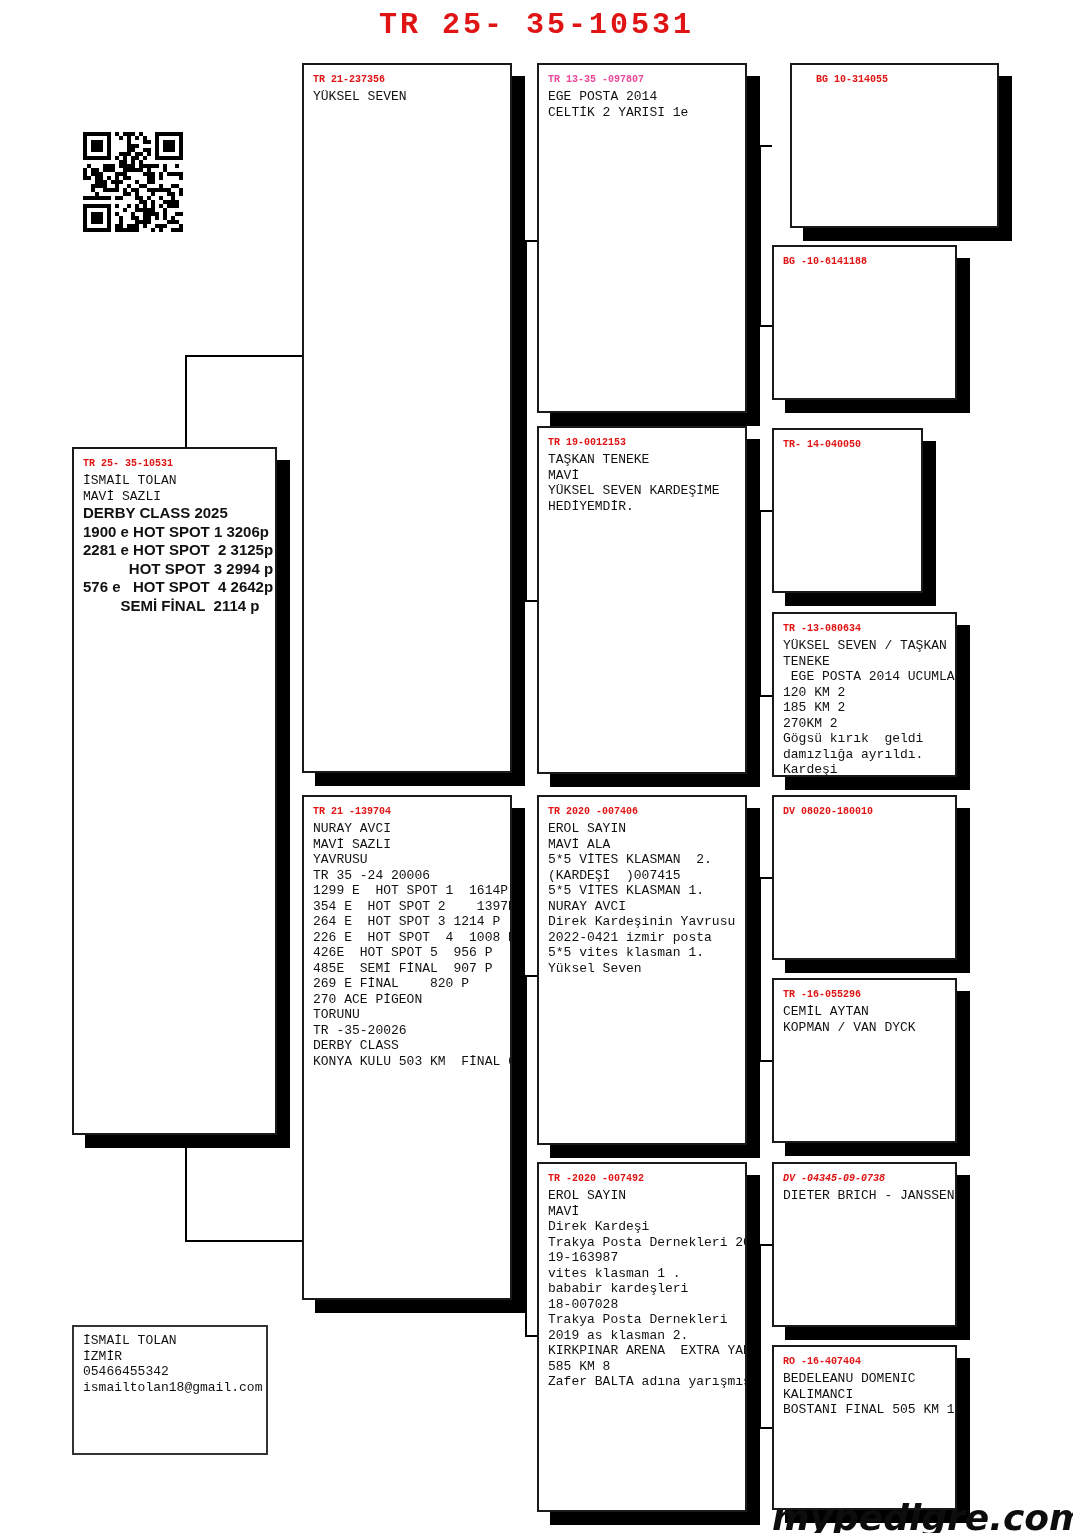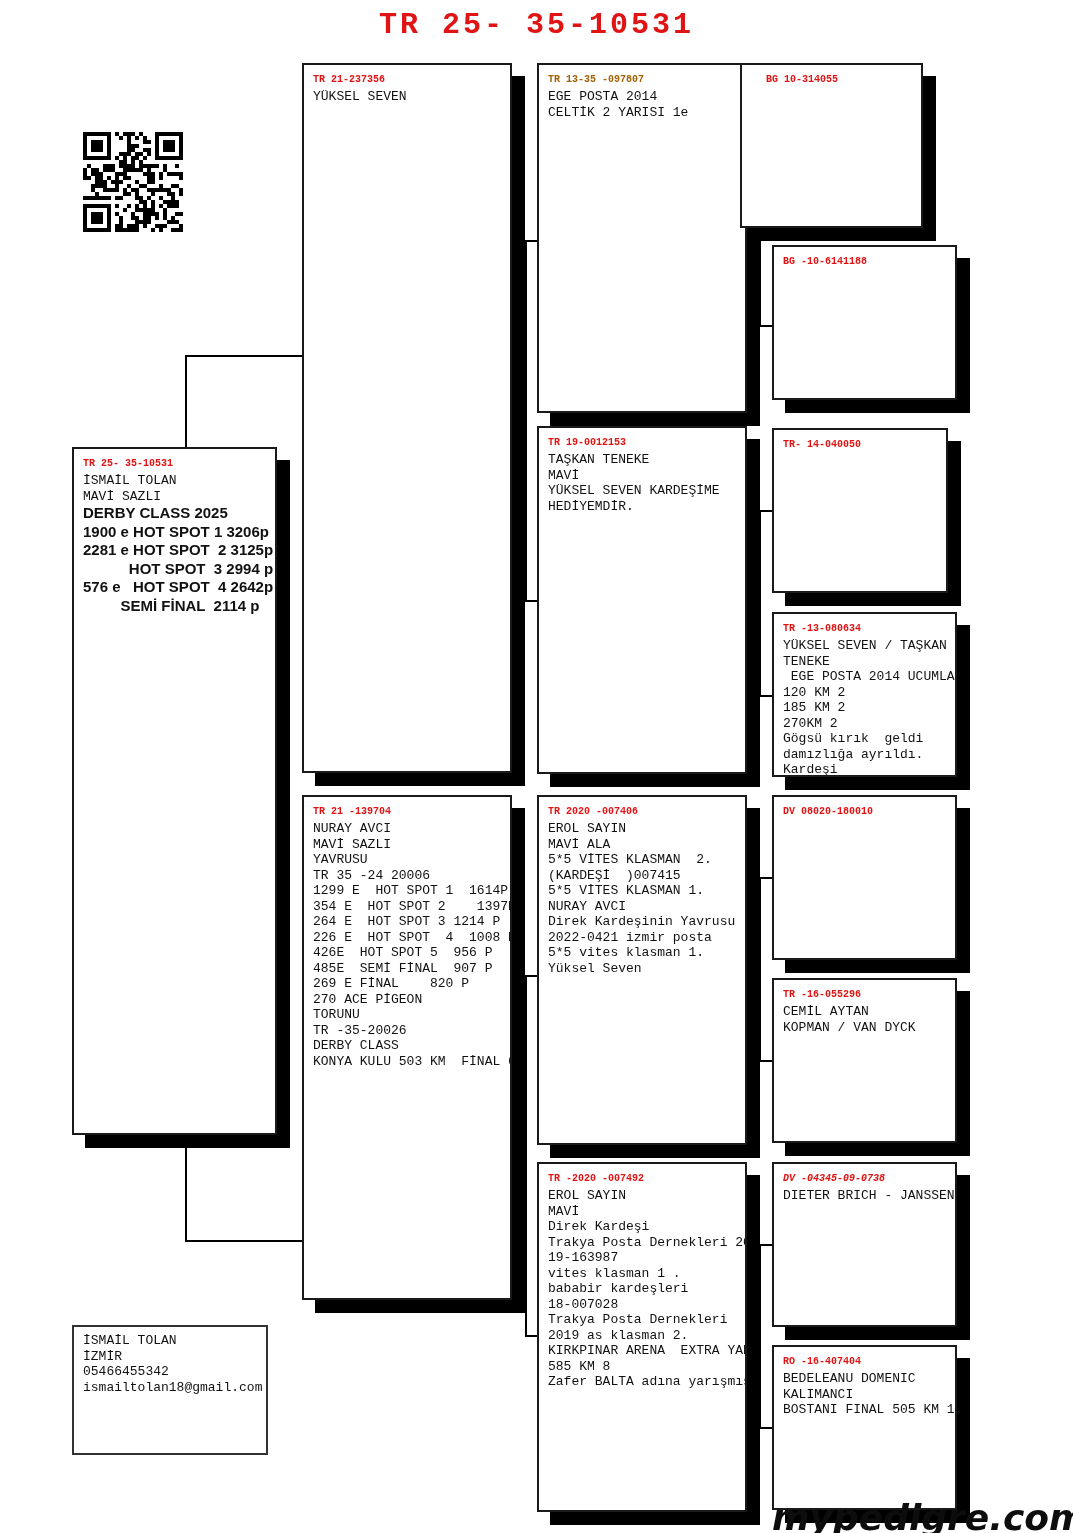--- a/index.html
+++ b/index.html
@@ -48,23 +48,23 @@
   }
   
   .b-subject{left:72px;top:447px;width:205px;height:688px;}
   .b-contact{left:72px;top:1325px;width:196px;height:130px;}
   .b-sire{left:302px;top:63px;width:210px;height:710px;}
   .b-dam{left:302px;top:795px;width:210px;height:505px;}
   .b-ss{left:537px;top:63px;width:210px;height:350px;}
   .b-sd{left:537px;top:426px;width:210px;height:348px;}
   .b-ds{left:537px;top:795px;width:210px;height:350px;}
   .b-dd{left:537px;top:1162px;width:210px;height:350px;}
-  .b-sss{left:740px;top:63px;width:183px;height:165px;padding-left:24px;}
+  .b-sss{left:790px;top:63px;width:209px;height:165px;padding-left:24px;}
   .b-ssd{left:772px;top:245px;width:185px;height:155px;}
-  .b-sds{left:772px;top:428px;width:176px;height:165px;}
+  .b-sds{left:772px;top:428px;width:151px;height:165px;}
   .b-sdd{left:772px;top:612px;width:185px;height:165px;}
   .b-dss{left:772px;top:795px;width:185px;height:165px;}
   .b-dsd{left:772px;top:978px;width:185px;height:165px;}
   .b-dds{left:772px;top:1162px;width:185px;height:165px;}
   .b-ddd{left:772px;top:1345px;width:185px;height:165px;}
   
   .c1v{left:185px;top:355px;width:2px;height:92px;}
   .c1h{left:185px;top:355px;width:117px;height:2px;}
   .c2v{left:185px;top:1135px;width:2px;height:107px;}
   .c2h{left:185px;top:1240px;width:117px;height:2px;}
@@ -491,21 +491,21 @@
       <div class="bl">269 E FİNAL    820 P</div>
       <div class="bl">270 ACE PİGEON</div>
       <div class="bl">TORUNU</div>
       <div class="bl">TR -35-20026</div>
       <div class="bl">DERBY CLASS</div>
       <div class="bl">KONYA KULU 503 KM  FİNAL 60.</div>
     </div>
 </div>
 
 <div class="box b-ss">
-  <div class="ring" style="color: #a16207;">TR 13-35 -097807</div>
+  <div class="ring" style="color: #ec4899;">TR 13-35 -097807</div>
   <div class="lines">
       <div class="bl">EGE POSTA 2014</div>
       <div class="bl">CELTİK 2 YARISI 1e</div>
     </div>
 </div>
 <div class="box b-sd">
   <div class="ring" style="color: rgb(224, 20, 20);">TR 19-0012153</div>
   <div class="lines">
       <div class="bl">TAŞKAN TENEKE</div>
       <div class="bl">MAVİ</div>

